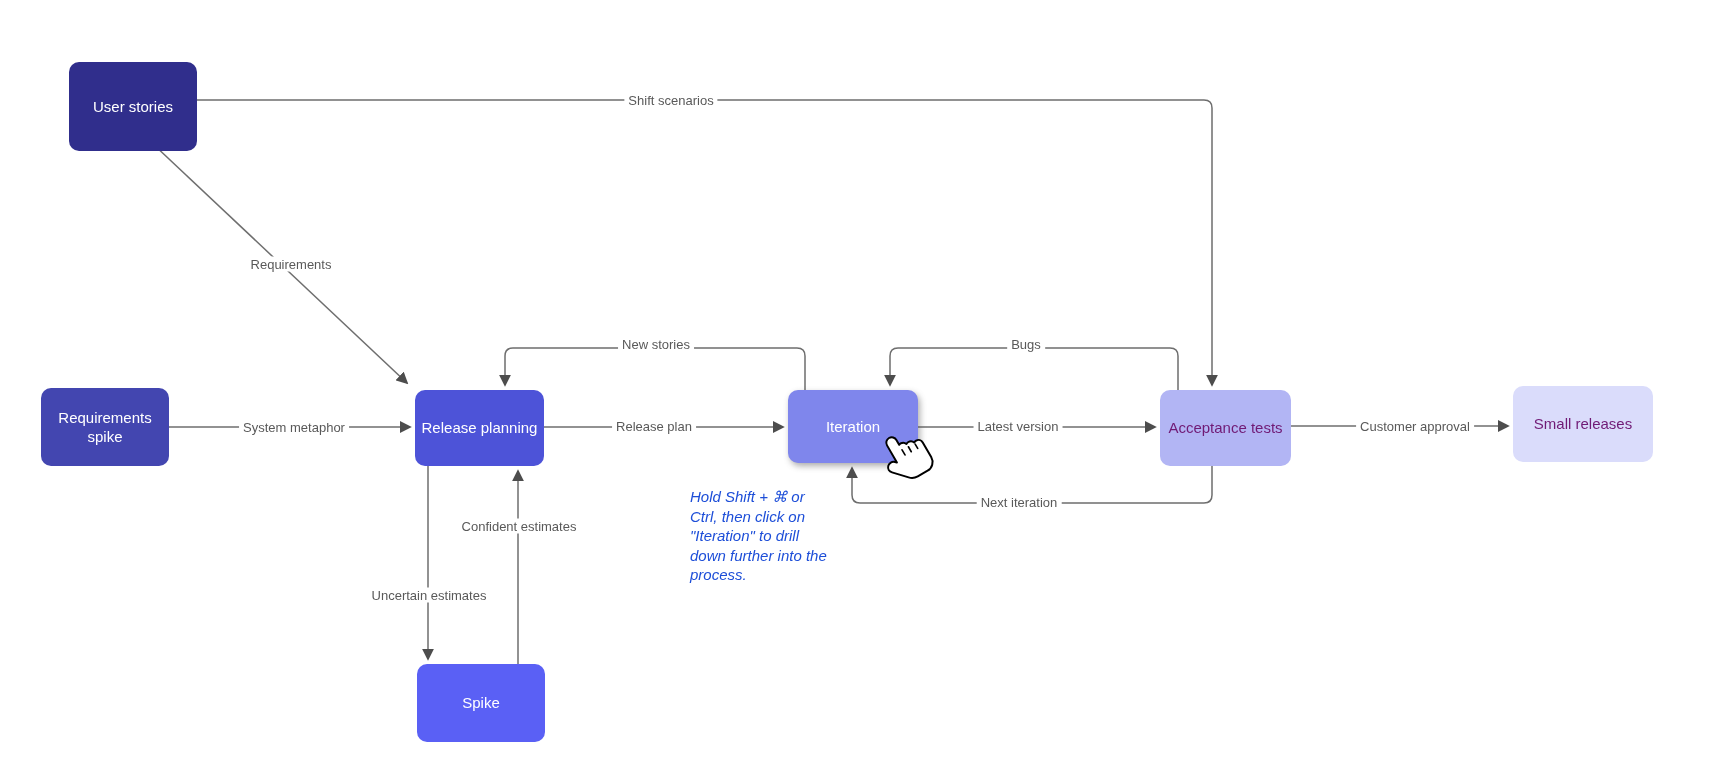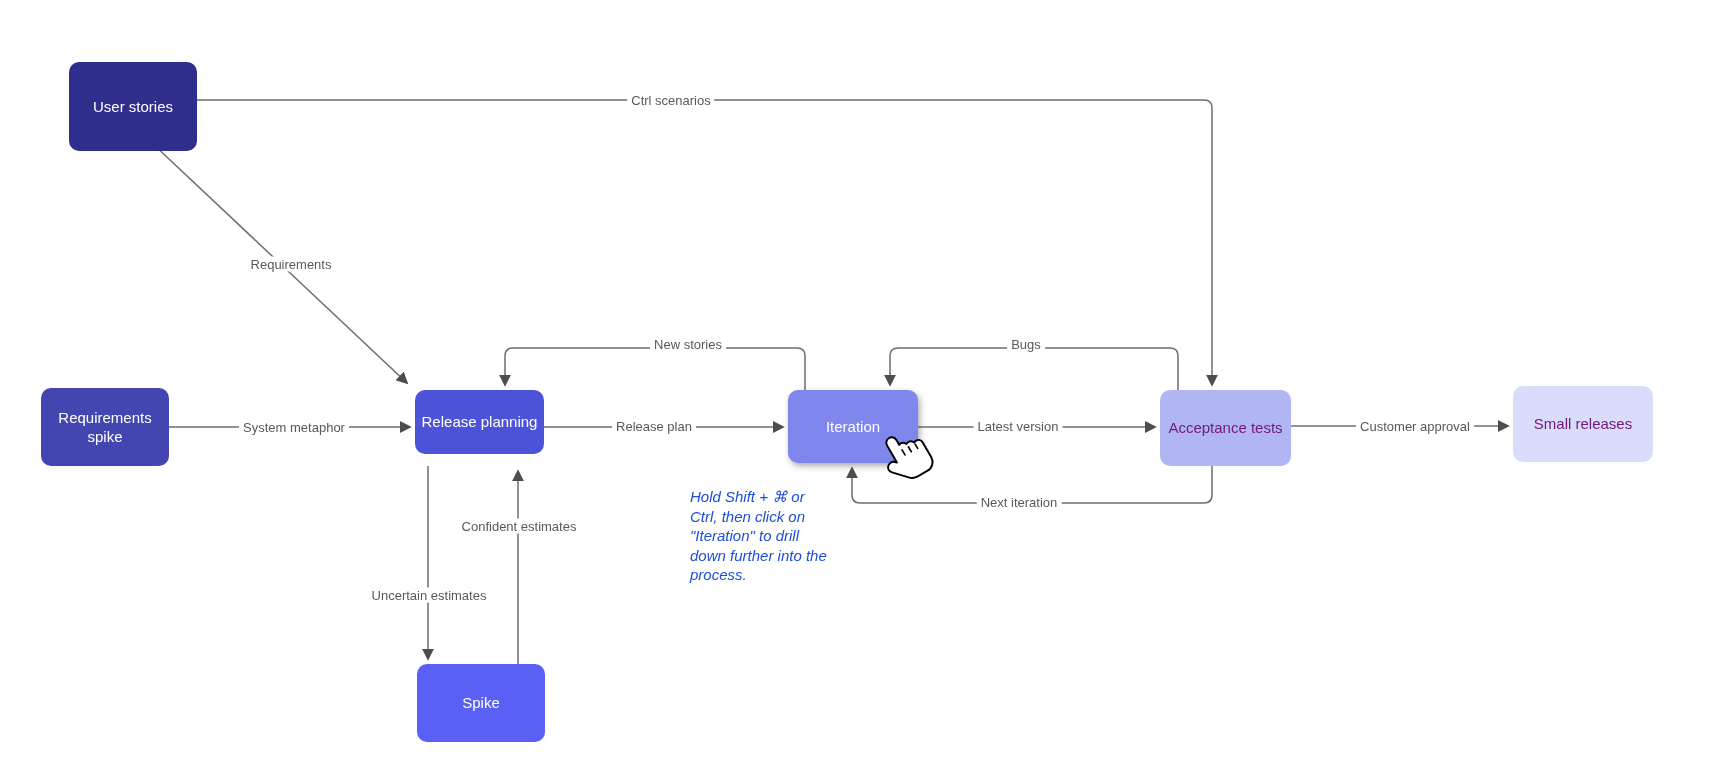--- a/index.html
+++ b/index.html
@@ -51,45 +51,45 @@
   </svg>
 
   <div class="node" style="left: 41px; top: 62px; width: 128px; height: 89px; background-color: rgb(48, 46, 140); margin-left: 28px;">
     <span>User stories</span>
   </div>
 
   <div class="node" style="left: 41px; top: 388px; width: 128px; height: 78px; background-color: rgb(67, 70, 176);">
     <span>Requirements spike</span>
   </div>
 
-  <div class="node" style="left: 415px; top: 390px; width: 129px; height: 64px; background-color: rgb(77, 83, 216);">
+  <div class="node" style="left: 415px; top: 390px; width: 129px; height: 76px; background-color: rgb(77, 83, 216);">
     <span>Release planning</span>
   </div>
 
   <div class="node hovered" style="left: 788px; top: 390px; width: 130px; height: 73px; background-color: rgb(127, 134, 236);">
     <span>Iteration</span>
   </div>
 
   <div class="node" style="left: 417px; top: 664px; width: 128px; height: 78px; background-color: rgb(90, 96, 245);">
     <span>Spike</span>
   </div>
 
   <div class="node light" style="left: 1160px; top: 390px; width: 131px; height: 76px; background-color: rgb(178, 181, 244);">
     <span>Acceptance tests</span>
   </div>
 
   <div class="node light" style="left: 1513px; top: 386px; width: 140px; height: 76px; background-color: rgb(218, 220, 251);">
     <span>Small releases</span>
   </div>
 
-  <div class="edge-label" style="left:671px;top:100px">Ctrl scenarios</div>
+  <div class="edge-label" style="left:671px;top:100px">Shift scenarios</div>
   <div class="edge-label" style="left:291px;top:264px">Requirements</div>
   <div class="edge-label" style="left:294px;top:427px">System metaphor</div>
   <div class="edge-label" style="left:654px;top:426px">Release plan</div>
-  <div class="edge-label" style="left:688px;top:344px">New stories</div>
+  <div class="edge-label" style="left:656px;top:344px">New stories</div>
   <div class="edge-label" style="left:1026px;top:344px">Bugs</div>
   <div class="edge-label" style="left:1018px;top:426px">Latest version</div>
   <div class="edge-label" style="left:1019px;top:502px">Next iteration</div>
   <div class="edge-label" style="left:1415px;top:426px">Customer approval</div>
   <div class="edge-label" style="left:429px;top:595px">Uncertain estimates</div>
   <div class="edge-label" style="left:519px;top:526px">Confident estimates</div>
 
   <div class="annotation" style="left:690px;top:487px">Hold Shift + ⌘ or Ctrl, then click on "Iteration" to drill down further into the process.</div>
 
   <svg id="cursor-layer" width="1720" height="783">

